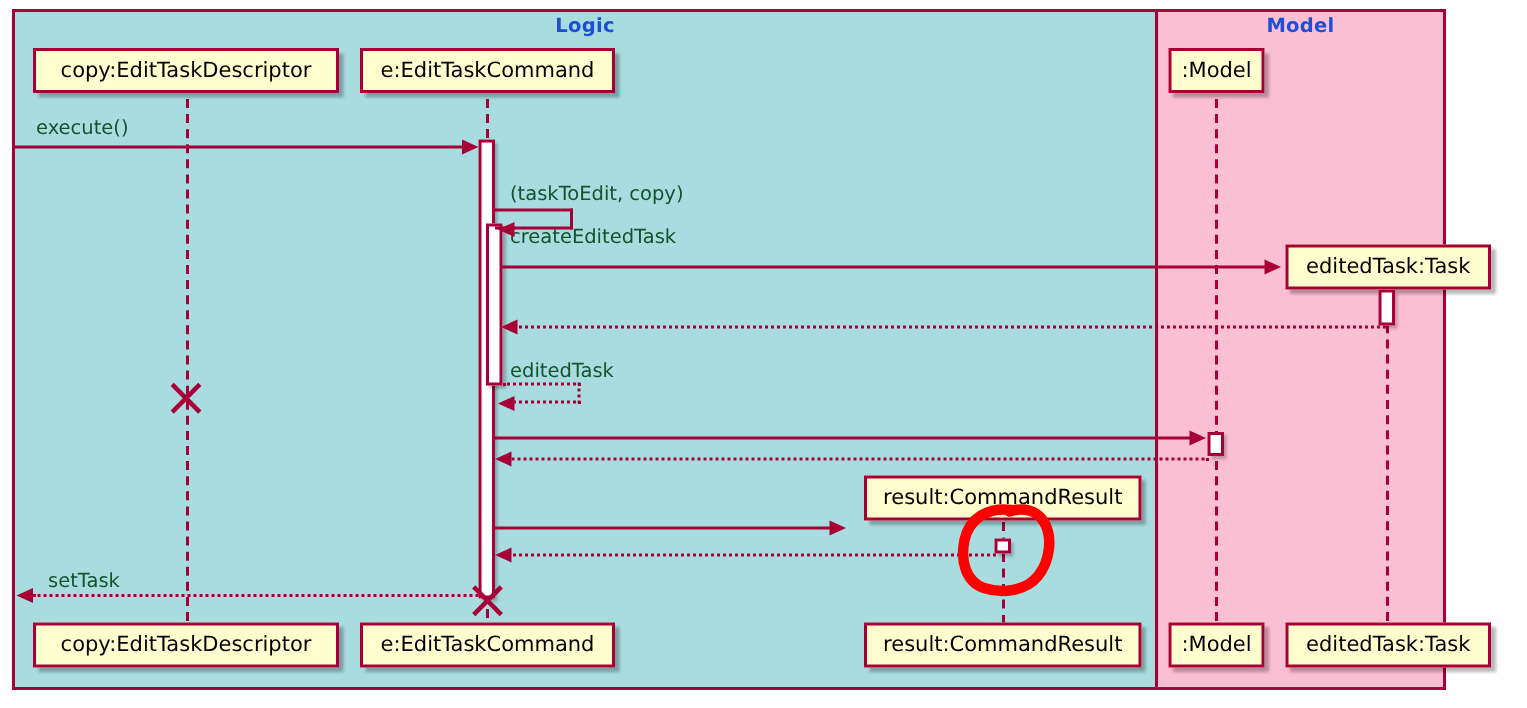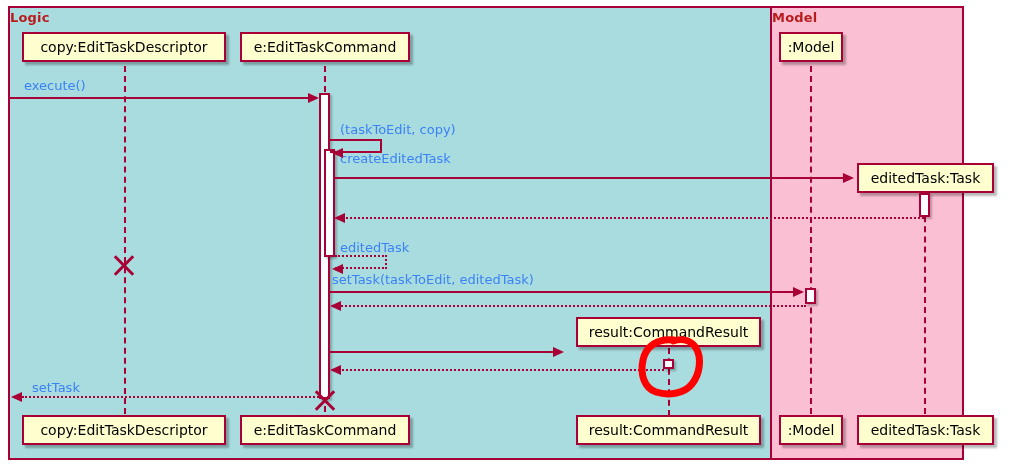--- a/index.html
+++ b/index.html
@@ -30,23 +30,24 @@
   }
   .pkg-model {
     left: 770px; top: 6px;
     width: 194px; height: 454px;
     background: #FBBFD4;
   }
   .pkg-title {
     position: absolute;
     top: 2px;
     width: 100%;
+    text-align: center;
     font-size: 13px;
     font-weight: bold;
-    color: #b91c1c;
+    color: #1d4ed8;
     letter-spacing: 0.2px;
   }
   
   .lifeline {
     position: absolute;
     width: 0;
     border-left: 2px dashed #A80036;
   }
   
   .participant {
@@ -91,21 +92,21 @@
     border-left: 11px solid #A80036;
   }
   .arrow-left {
     border-top: 5px solid transparent;
     border-bottom: 5px solid transparent;
     border-right: 11px solid #A80036;
   }
   .msg-label {
     position: absolute;
     font-size: 13px;
-    color: #3b82f6;
+    color: #14532d;
     line-height: 15px;
     white-space: pre;
   }
   
   .self-msg {
     position: absolute;
     box-sizing: border-box;
     border: 2px solid #A80036;
     border-left: none;
   }
@@ -211,21 +212,20 @@
   <div class="msg-line" style="left:334px; top:177px; width:510px;"></div>
   <div class="arrow-right" style="left:843px; top:173px;"></div>
 
   <div class="msg-line dotted" style="left:338px; top:217px; width:586px;"></div>
   <div class="arrow-left" style="left:334px; top:213px;"></div>
 
   <div class="msg-label" style="left:340px; top:240px;">editedTask</div>
   <div class="self-msg dotted-box" style="left:335px; top:255px; width:52px; height:14px;"></div>
   <div class="arrow-left" style="left:332px; top:264px;"></div>
 
-  <div class="msg-label" style="left:332px; top:272px;">setTask(taskToEdit, editedTask)</div>
   <div class="msg-line" style="left:329px; top:291px; width:466px;"></div>
   <div class="arrow-right" style="left:793px; top:287px;"></div>
 
   <div class="msg-line dotted" style="left:334px; top:305px; width:472px;"></div>
   <div class="arrow-left" style="left:330px; top:301px;"></div>
 
   <div class="msg-line" style="left:329px; top:351px; width:225px;"></div>
   <div class="arrow-right" style="left:553px; top:347px;"></div>
 
   <div class="msg-line dotted" style="left:334px; top:369px; width:330px;"></div>

